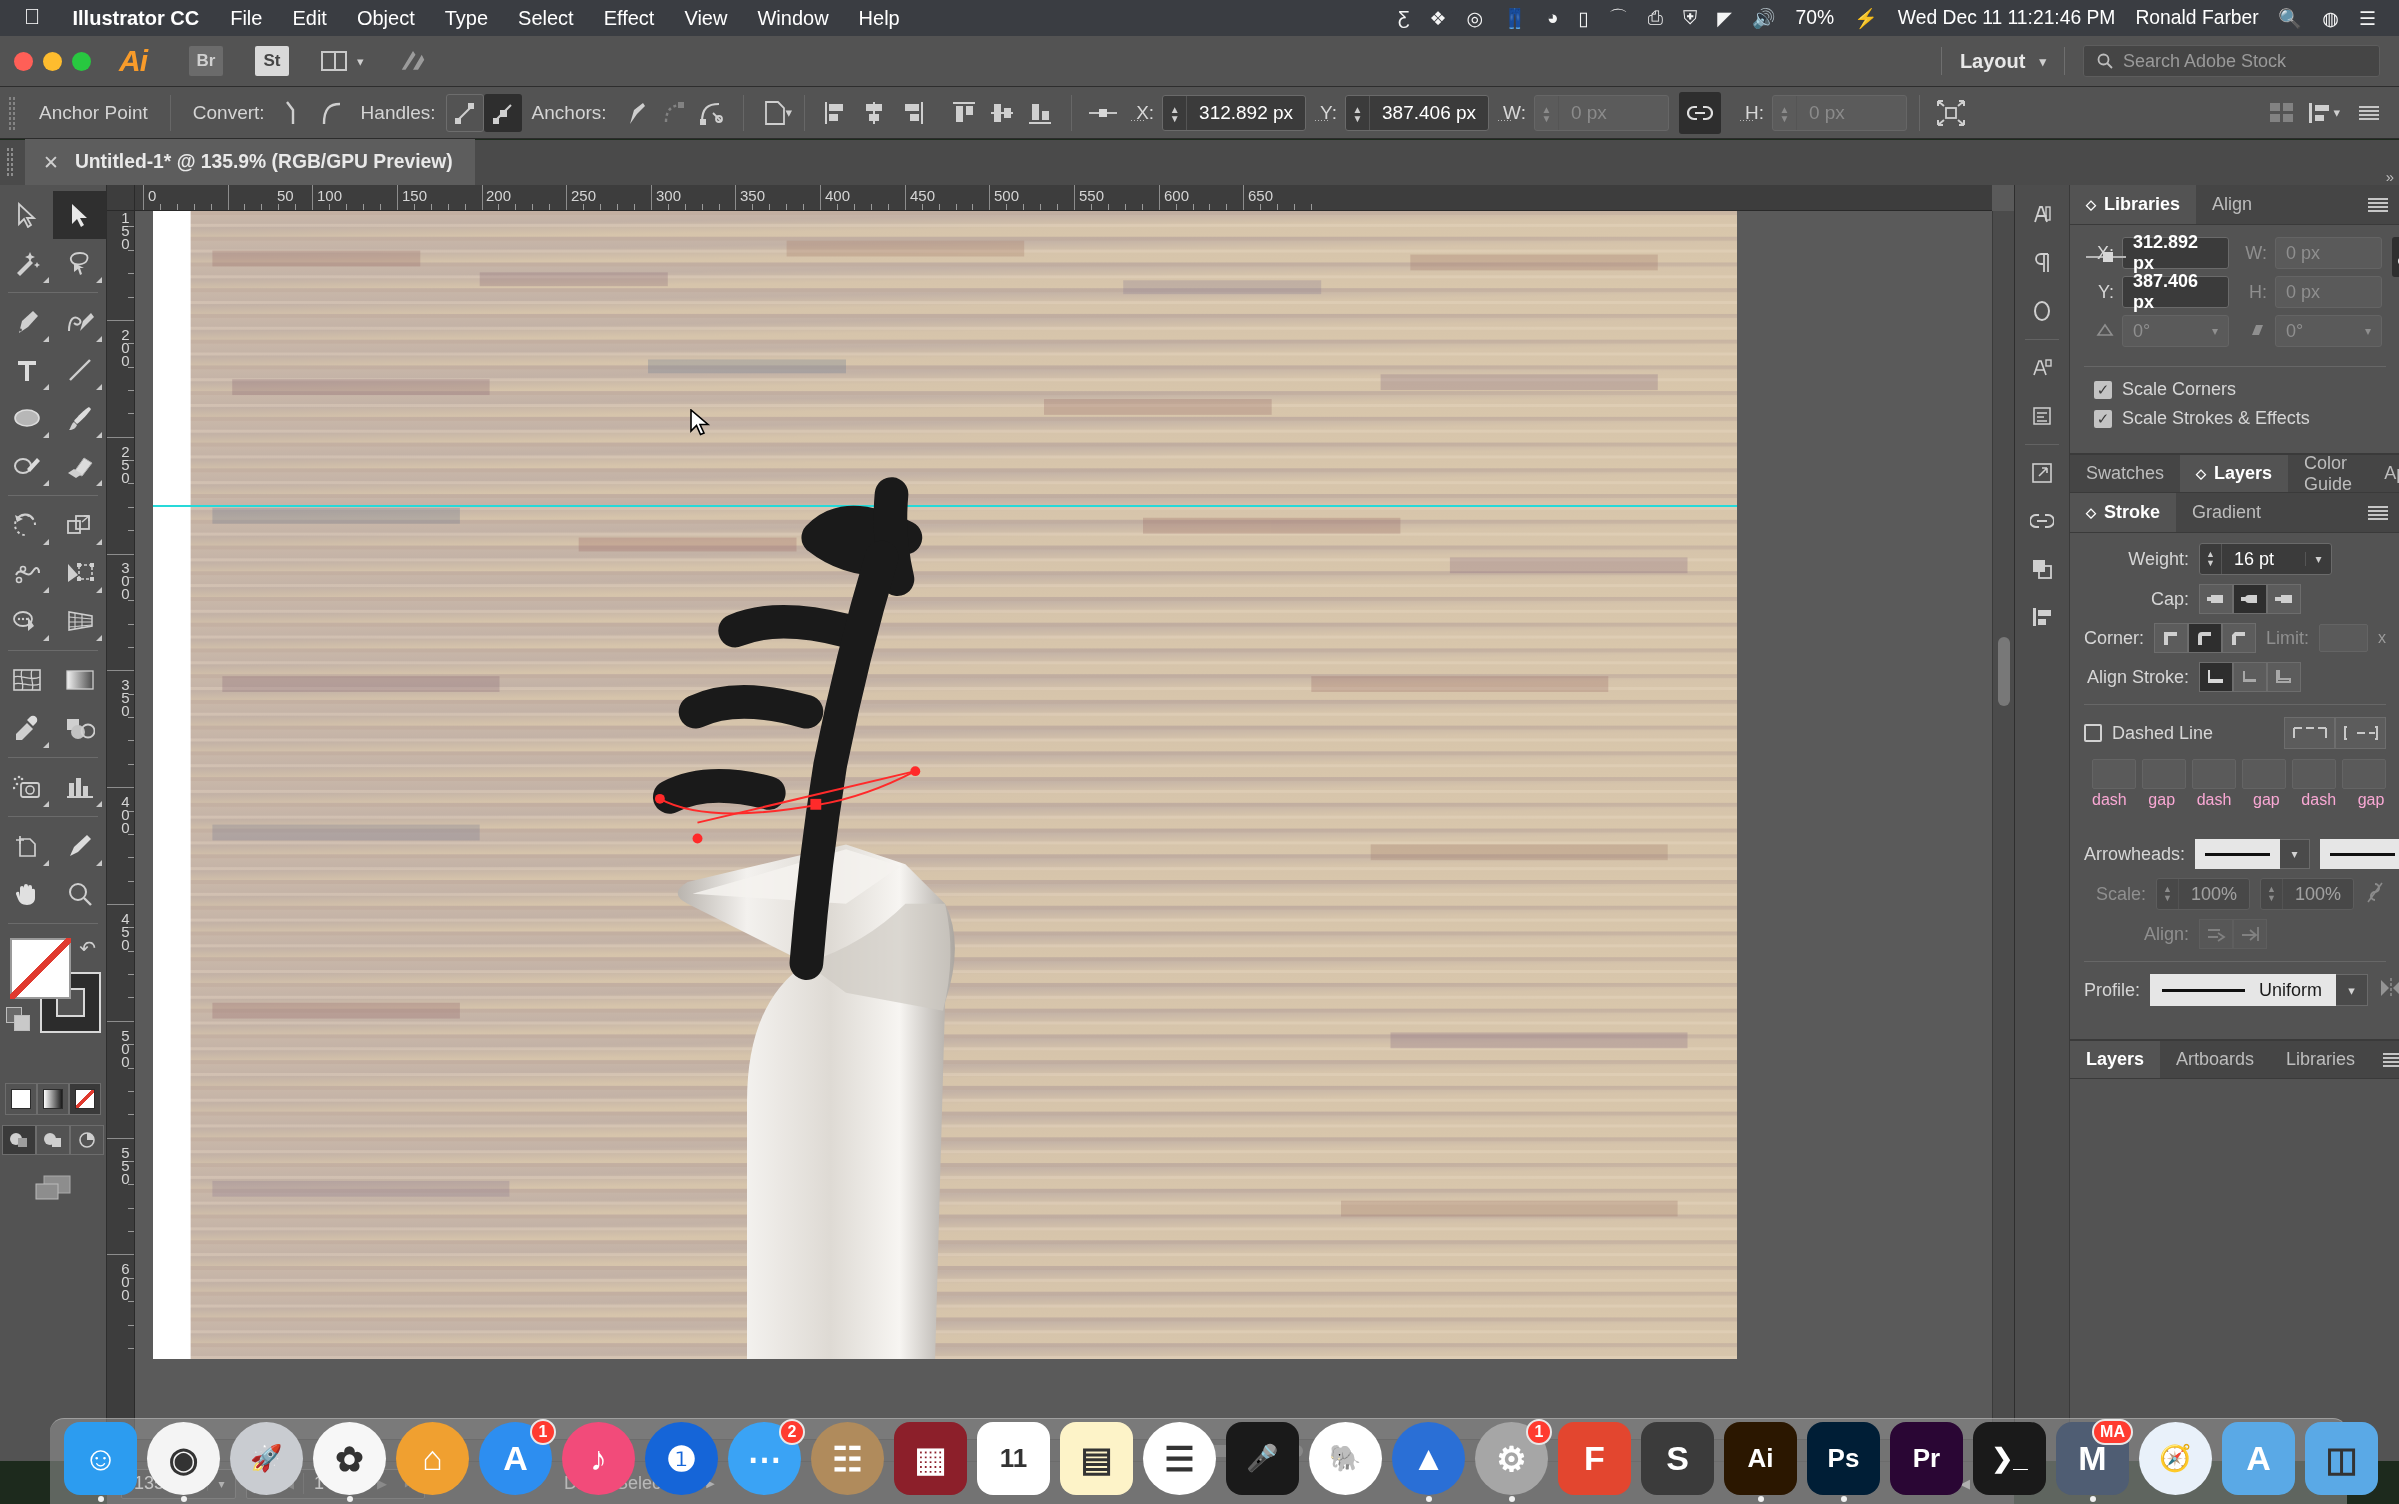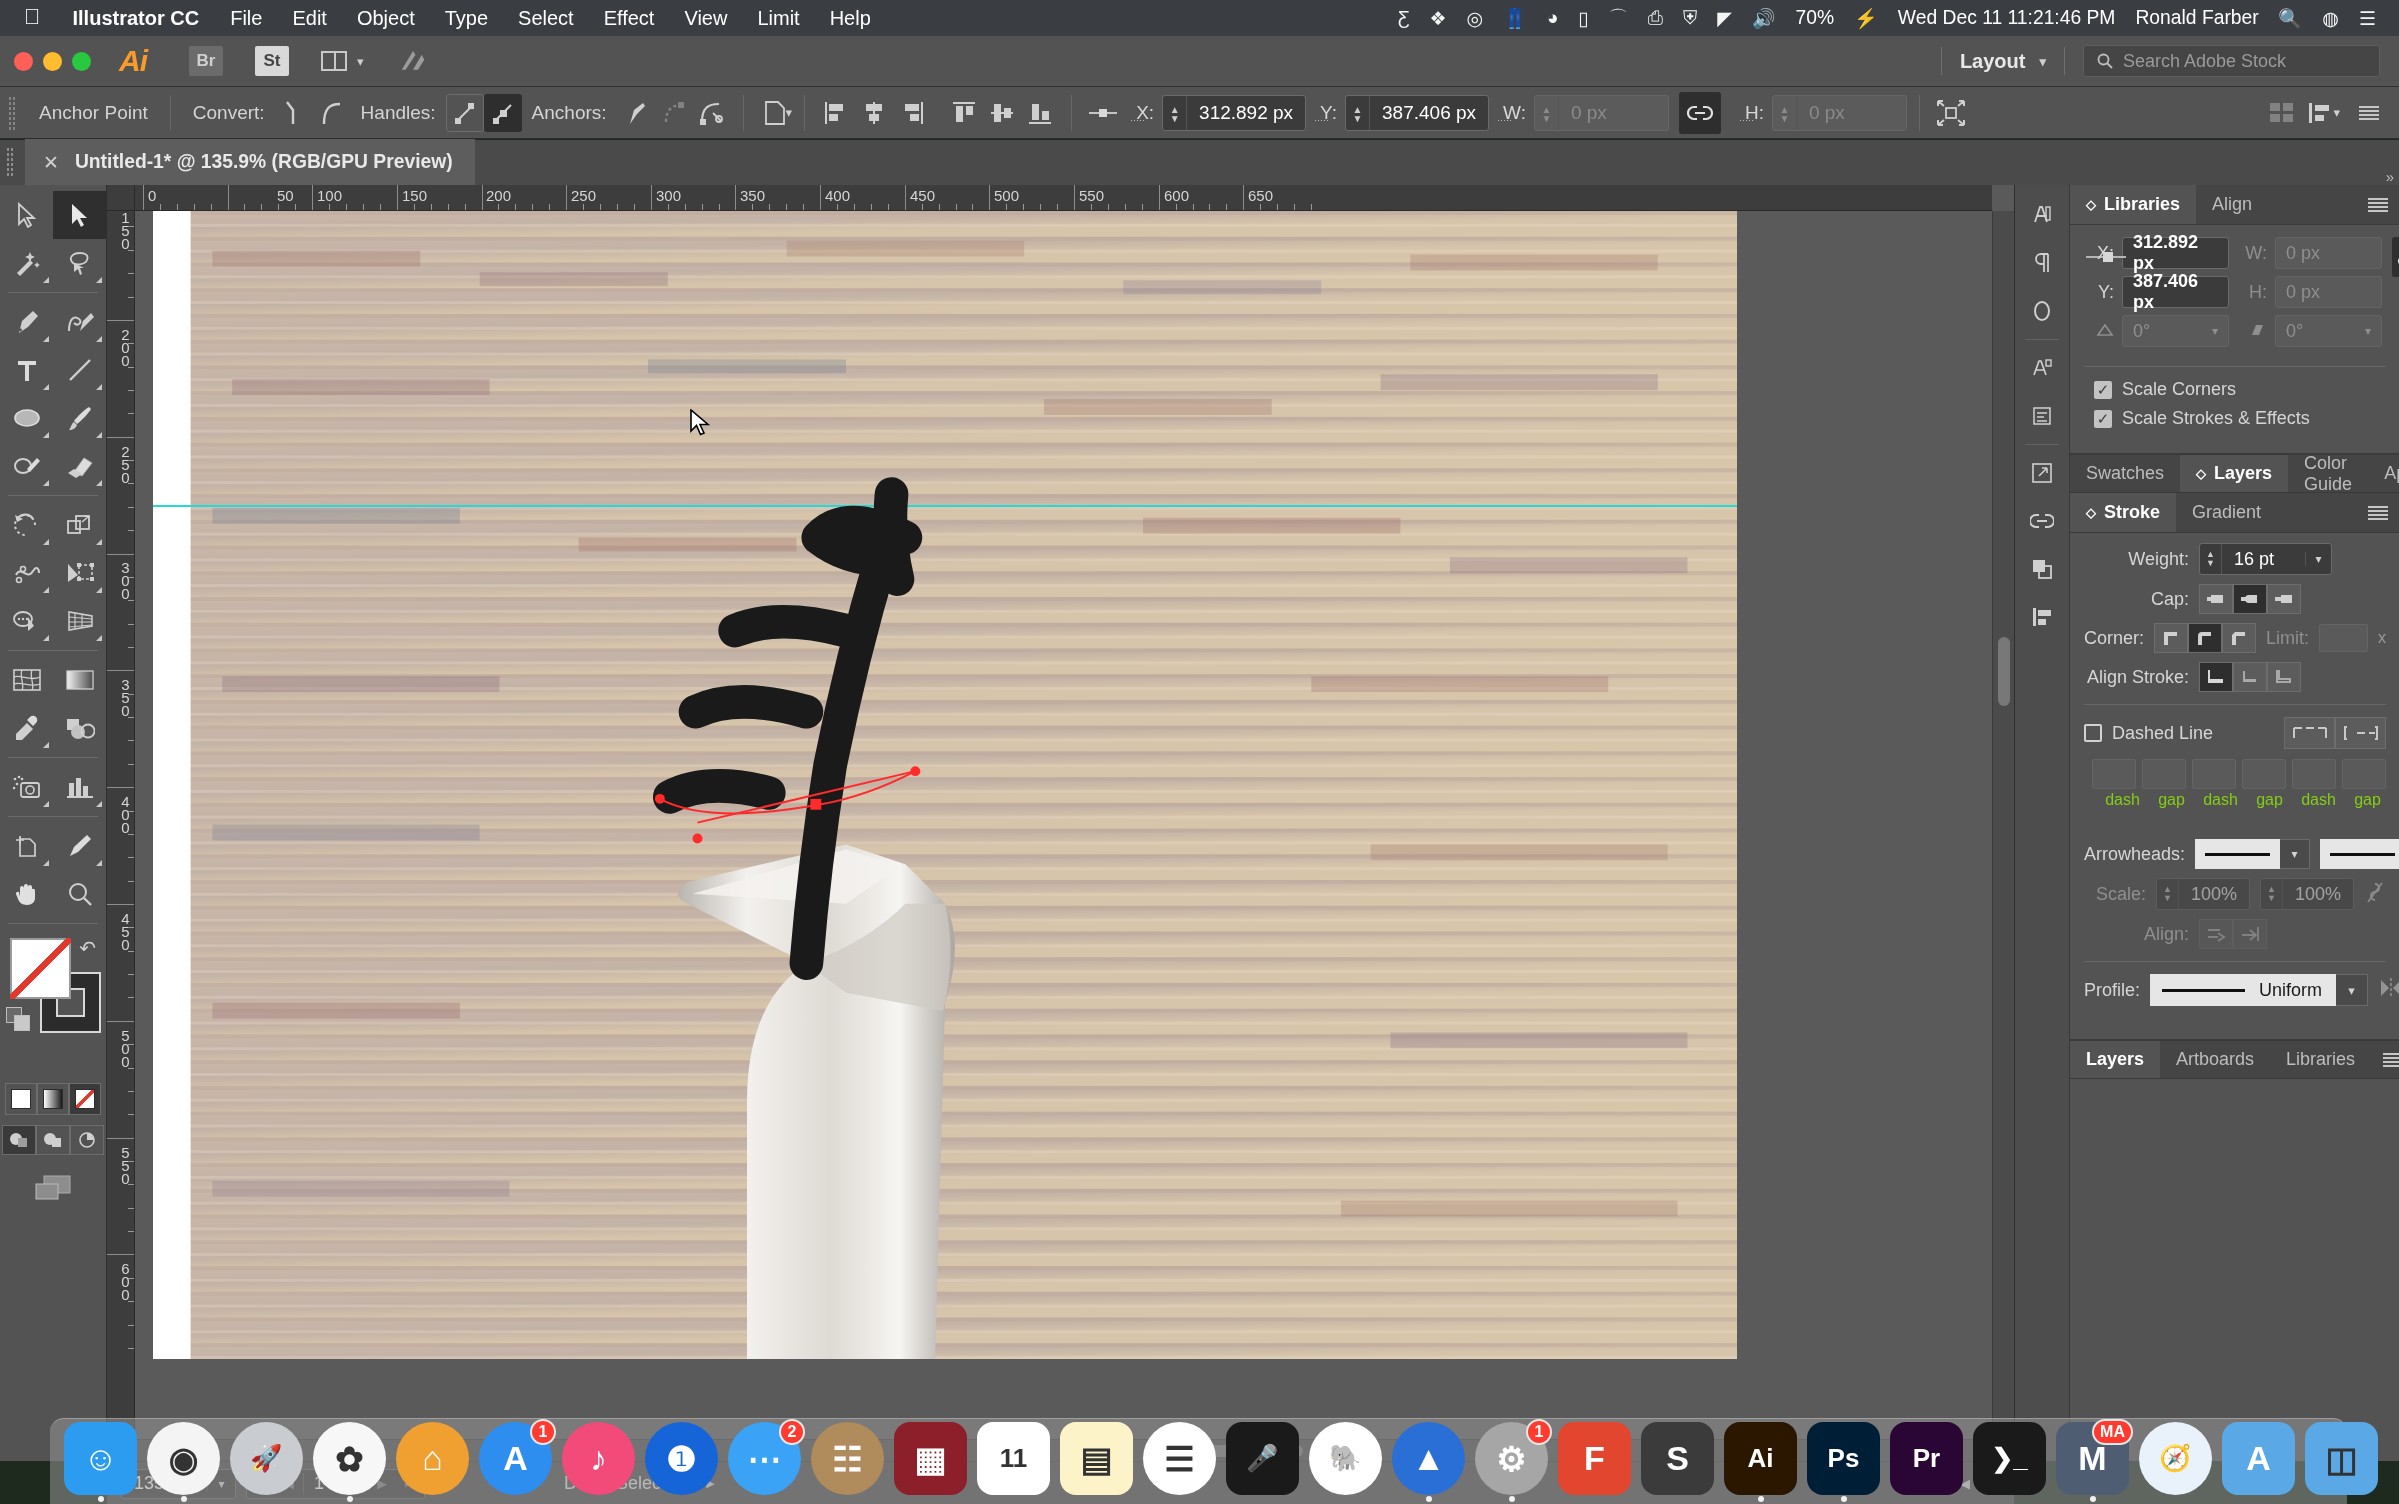--- a/index.html
+++ b/index.html
@@ -211,21 +211,21 @@
   .seg.on { background:#2e2e2e; }
   .wsel { display:flex; align-items:center; background:#3b3b3b; border:1px solid #6a6a6a;
     border-radius:3px; height:32px; }
   .wsel .spin{width:22px;display:flex;flex-direction:column;align-items:center;font-size:9px;
     line-height:9px;color:#cfcfcf;border-right:1px solid #555;height:100%;justify-content:center;}
   .wsel .v{padding:0 12px;font-size:18px;color:#fff;min-width:83px;}
   .wsel .cv{width:26px;text-align:center;font-size:12px;color:#cfcfcf;border-left:1px solid #555;}
   .limit { width:85px; height:28px; background:#5a5a5a; border:1px solid #646464; border-radius:2px;}
   .dashboxes { display:flex; gap:6px; margin:10px 0 2px 8px; }
   .dashboxes .db { width:50px; height:30px; background:#5a5a5a; border:1px solid #646464; border-radius:2px;}
-  .dashlabels { display:flex; gap:12px; margin-left:20px; color:#84cc16; font-size:16px; }
+  .dashlabels { display:flex; gap:20px; margin-left:8px; color:#f9a8d4; font-size:16px; }
   .dashlabels span { width:50px; text-align:center; }
   .arrowsel { display:flex; height:30px; }
   .arrowsel .pv { width:85px; background:#e6e6e6; display:flex; align-items:center;
     justify-content:center; }
   .arrowsel .pv .ln { width:65px; height:3px; background:#111; }
   .arrowsel .cv { width:30px; background:#4a4a4a; border:1px solid #6a6a6a; border-left:none;
     display:flex; align-items:center; justify-content:center; font-size:12px; color:#d2d2d2;}
   .profsel { display:flex; height:32px; }
   .profsel .pv { width:186px; background:#e6e6e6; display:flex; align-items:center; gap:14px;
     padding:0 12px; color:#1a1a1a; font-size:18px; }
@@ -281,21 +281,21 @@
   <div class="macbar">
     <span class="apple"></span>
     <span class="appname">Illustrator CC</span>
     <span class="mi">File</span>
     <span class="mi">Edit</span>
     <span class="mi">Object</span>
     <span class="mi">Type</span>
     <span class="mi">Select</span>
     <span class="mi">Effect</span>
     <span class="mi">View</span>
-    <span class="mi">Limit</span>
+    <span class="mi">Window</span>
     <span class="mi">Help</span>
     <div class="right">
       <span class="status-ico">Ƹ</span>
       <span class="status-ico">❖</span>
       <span class="status-ico">◎</span>
       <span class="status-ico">👖</span>
       <span class="status-ico">◕</span>
       <span class="status-ico">▯</span>
       <span class="status-ico">⌒</span>
       <span class="status-ico">⎙</span>

